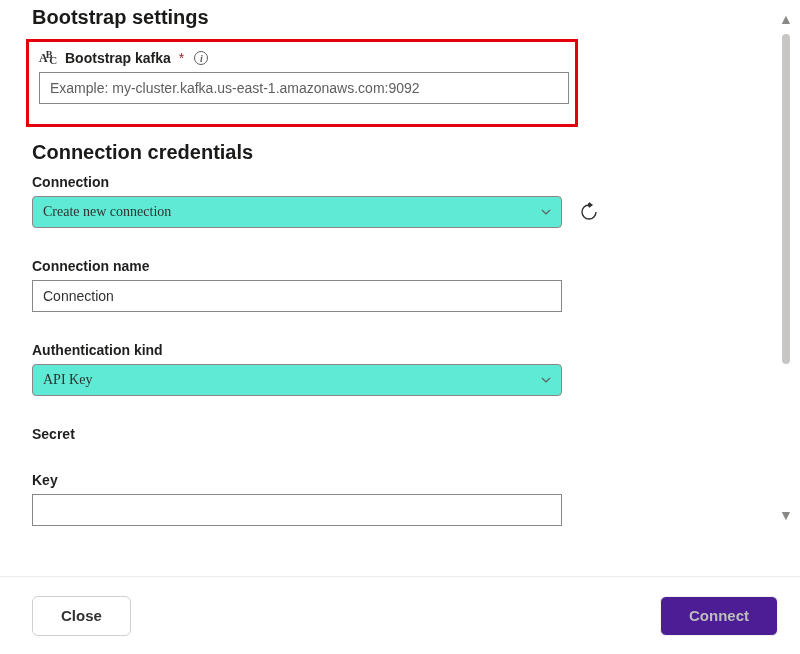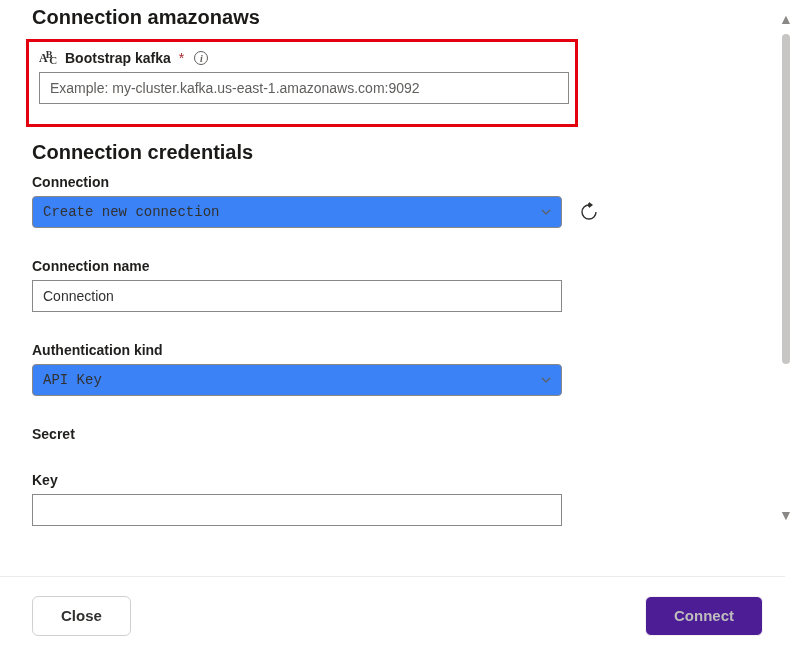--- a/index.html
+++ b/index.html
@@ -88,22 +88,22 @@
       position: relative;
       width: 530px;
     }
     .select-input {
       width: 100%;
       height: 32px;
       border: 1px solid #8a8886;
       border-radius: 4px;
       padding: 0 34px 0 10px;
       font-size: 14px;
-      font-family: Liberation Mono, monospace;
-      background: #3b82f6;
+      font-family: Liberation Serif, serif;
+      background: #5eead4;
       appearance: none;
       cursor: pointer;
       color: #323130;
       text-align: left;
     }
     .chev {
       position: absolute;
       right: 10px;
       top: 50%;
       transform: translateY(-50%);
@@ -111,21 +111,21 @@
     }
     .chev svg { display: block; }
     .refresh-btn {
       width: 26px; height: 26px;
       display: inline-flex; align-items: center; justify-content: center;
       cursor: pointer;
       color: #323130;
     }
     .footer {
       position: absolute;
-      left: 0; right: 15px; bottom: 0;
+      left: 0; right: 0; bottom: 0;
       height: 78px;
       border-top: 1px solid #edebe9;
       display: flex;
       align-items: center;
       justify-content: space-between;
       padding: 0 22px 0 32px;
       background: #fff;
     }
     .btn {
       height: 40px;
@@ -177,21 +177,21 @@
       height: 330px;
       margin-top: 6px;
       cursor: pointer;
     }
   </style>
 </head>
 <body>
 
 <div class="panel">
 
-  <h2 class="section-heading">Connection amazonaws</h2>
+  <h2 class="section-heading">Bootstrap settings</h2>
 
   <div class="highlight-box">
     <div class="label-row">
       <span class="abc-icon"><span class="a">A</span><span class="b">B</span><span class="c">C</span></span>
       <span>Bootstrap kafka</span>
       <span class="req">*</span>
       <span class="info-icon">i</span>
     </div>
     <input type="text" class="text-input" placeholder="Example: my-cluster.kafka.us-east-1.amazonaws.com:9092" style="">
   </div>

